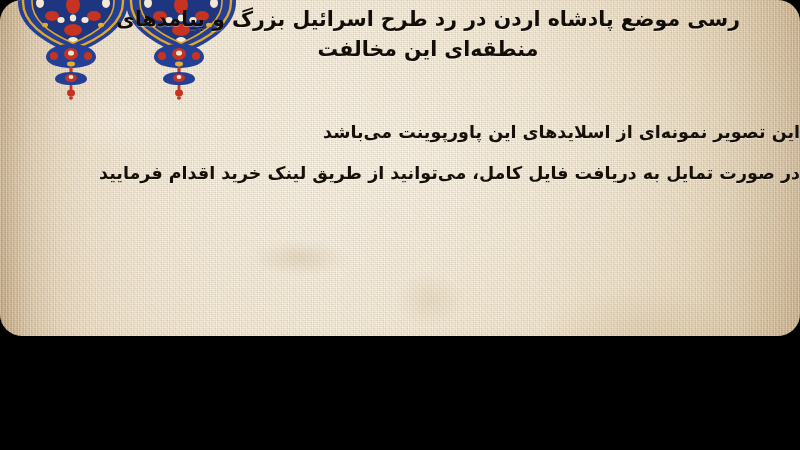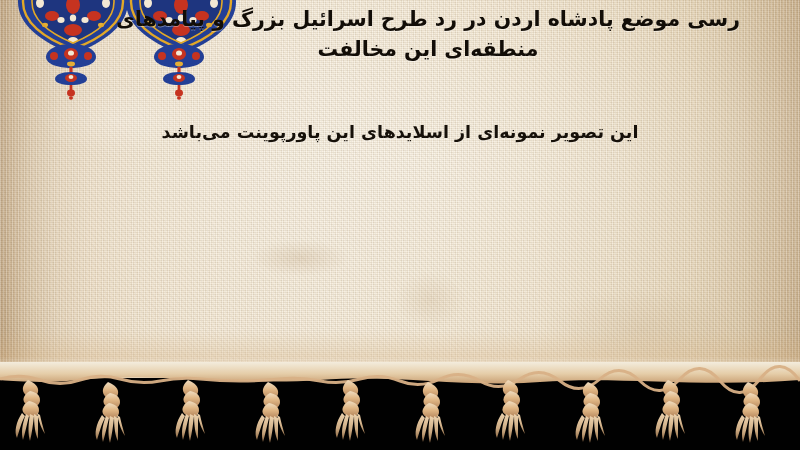--- a/index.html
+++ b/index.html
@@ -3,22 +3,23 @@
 <meta charset="utf-8">
 <title>slide-preview</title>
 <style>
   html,body{margin:0;padding:0;}
   body{
     width:800px;height:450px;overflow:hidden;
     font-family:"DejaVu Sans","Liberation Sans",sans-serif;
     background:#000;
   }
   #slide{
-    position:relative;width:800px;height:450px;overflow:hidden;
+    position:relative;width:800px;height:336px;overflow:hidden;
     background:#000;
+    border-radius:22px;
   }
   
   .field{
     position:absolute;left:0;top:0;width:800px;height:378px;
     background:
       radial-gradient(ellipse 150% 120% at 52% 42%, rgba(255,252,244,0.55) 0%, rgba(255,250,238,0.25) 38%, rgba(150,115,72,0.00) 72%),
       linear-gradient(90deg,
         #b99b74 0px, #c9ae89 14px, #d9c4a4 34px, #e4d2b6 58px,
         #ecdcc3 90px, #f0e3cd 140px, #f3e8d5 220px, #f4ead8 330px,
         #f3e8d4 430px, #f0e3cc 530px, #eadbc0 620px, #e3d1b1 690px,
@@ -68,21 +69,21 @@
     font-size:20.5px;line-height:30px;font-weight:700;
     letter-spacing:0px;
     text-shadow:0 1px 0 rgba(255,255,255,0.35);
   }
   .body-block{
     position:absolute;top:112px;right:0;width:800px;
     text-align:center;color:#161009;
     font-size:17.5px;line-height:41px;font-weight:700;
     text-shadow:0 1px 0 rgba(255,255,255,0.30);
   }
-  .body-line{display:block;white-space:nowrap;}
+  .body-line{display:block;white-space:nowrap;text-align:right;}
   .black{
     position:absolute;left:0;top:380px;width:800px;height:70px;background:#010101;
   }
   .tassels{position:absolute;left:0;top:360px;width:800px;height:90px;}
 </style>
 </head>
 <body>
 
 <div id="slide">
 
@@ -172,20 +173,21 @@
     </svg>
   </div>
 
   <div class="title">
     <div>رسی موضع پادشاه اردن در رد طرح اسرائیل بزرگ و پیامدهای</div>
     <div>منطقه‌ای این مخالفت</div>
   </div>
 
   <div class="body-block">
     <span class="body-line">این تصویر نمونه‌ای از اسلایدهای این پاورپوینت می‌باشد</span>
+    <span class="body-line">در صورت تمایل به دریافت فایل کامل، می‌توانید از طریق لینک خرید اقدام فرمایید</span>
   </div>
 
   <div class="black"></div>
 
   <svg class="tassels" width="800" height="90" viewBox="0 0 800 90" aria-hidden="true">
     <defs>
       <linearGradient id="ropeG" x1="0" y1="0" x2="0" y2="1">
         <stop offset="0%" stop-color="#f0ddc0"></stop>
         <stop offset="45%" stop-color="#e0b684"></stop>
         <stop offset="100%" stop-color="#b2835a"></stop>

